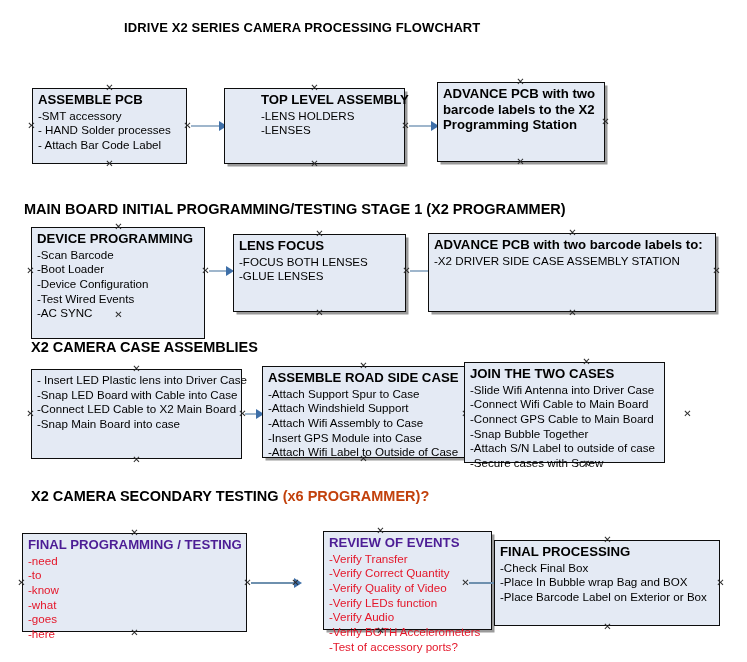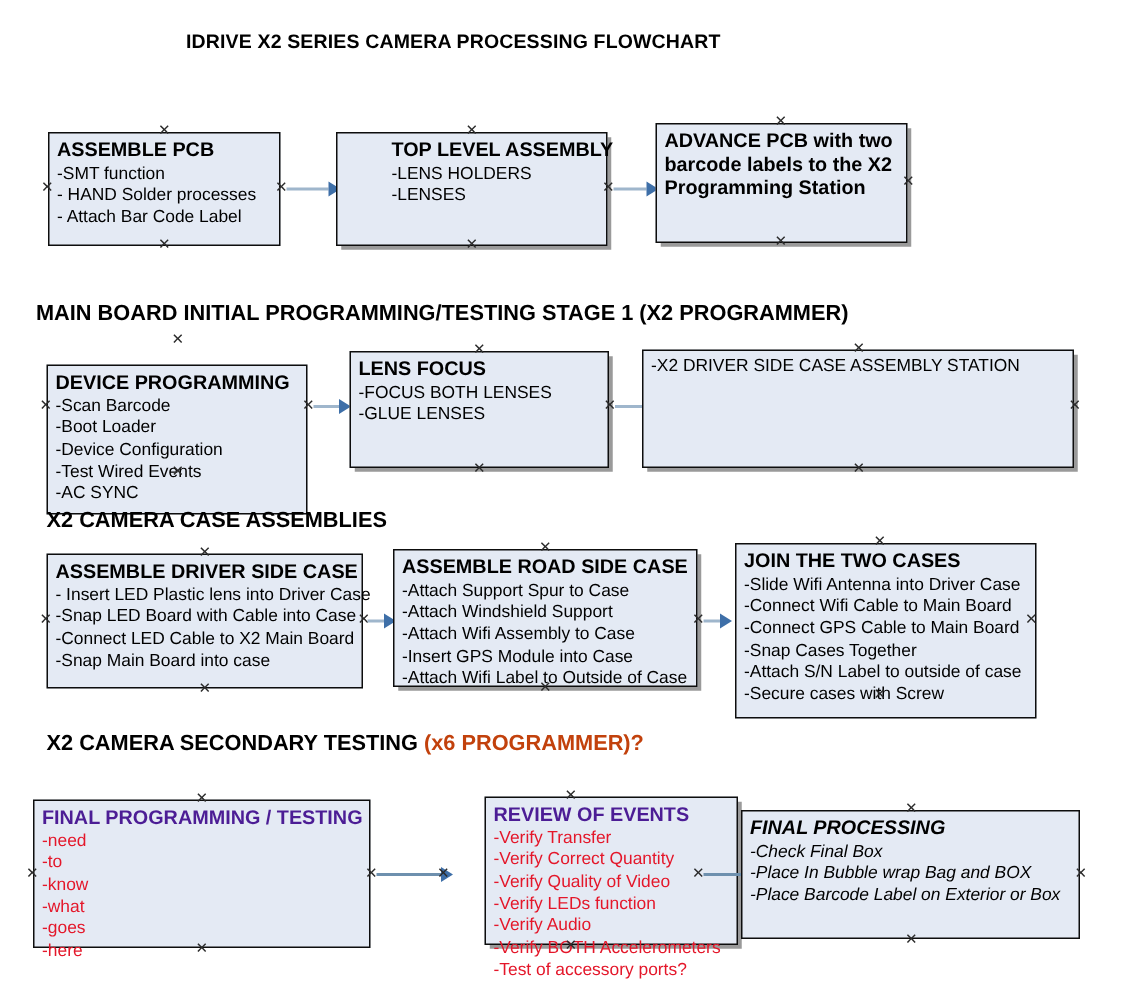--- a/index.html
+++ b/index.html
@@ -107,21 +107,21 @@
 </head>
 <body>
 
 <div class="canvas">
 
   <div class="abs main-title" style="left:124px; top:20px;">IDRIVE X2  SERIES CAMERA PROCESSING FLOWCHART</div>
 
 
   <div class="abs box" style="left:32px; top:88px; width:155px; height:76px;">
     <div class="box-title">ASSEMBLE PCB</div>
-    <div class="box-line">-SMT function</div>
+    <div class="box-line">-SMT accessory</div>
     <div class="box-line">- HAND Solder processes</div>
     <div class="box-line">- Attach Bar Code Label</div>
   </div>
   <div class="handle" style="left:105px; top:83px;"></div>
   <div class="handle" style="left:105px; top:159px;"></div>
   <div class="handle" style="left:27px; top:121px;"></div>
   <div class="handle" style="left:183px; top:121px;"></div>
 
   <div class="abs arrow" style="left:191px; top:125px; width:28px;">
     <div class="arrow-head" style="left:28px;"></div>
@@ -144,21 +144,21 @@
     <div class="box-title wrapped">ADVANCE PCB with two barcode labels to the  X2 Programming Station</div>
   </div>
   <div class="handle" style="left:516px; top:77px;"></div>
   <div class="handle" style="left:516px; top:157px;"></div>
   <div class="handle" style="left:601px; top:117px;"></div>
 
   <div class="abs section-title" style="left:24px; top:201px;">
     <span>MAIN BOARD INITIAL PROGRAMMING/TESTING STAGE 1 (X2 PROGRAMMER)</span>
   </div>
 
-  <div class="abs box" style="left:31px; top:243px; width:174px; height:100px;">
+  <div class="abs box" style="left:31px; top:227px; width:174px; height:112px;">
     <div class="box-title">DEVICE PROGRAMMING</div>
     <div class="box-line">-Scan Barcode</div>
     <div class="box-line">-Boot Loader</div>
     <div class="box-line">-Device Configuration</div>
     <div class="box-line">-Test Wired Events</div>
     <div class="box-line">-AC SYNC</div>
   </div>
   <div class="handle" style="left:114px; top:222px;"></div>
   <div class="handle" style="left:114px; top:310px;"></div>
   <div class="handle" style="left:26px; top:266px;"></div>
@@ -175,32 +175,32 @@
   </div>
   <div class="handle" style="left:315px; top:229px;"></div>
   <div class="handle" style="left:315px; top:308px;"></div>
   <div class="handle" style="left:402px; top:266px;"></div>
 
   <div class="abs arrow" style="left:410px; top:270px; width:20px;">
     <div class="arrow-head" style="left:20px;"></div>
   </div>
 
   <div class="abs box shadowed" style="left:428px; top:233px; width:288px; height:79px;">
+    <div class="box-title">ADVANCE PCB with two barcode labels to:</div>
     <div class="box-line">-X2 DRIVER  SIDE  CASE  ASSEMBLY STATION</div>
   </div>
   <div class="handle" style="left:568px; top:228px;"></div>
   <div class="handle" style="left:568px; top:308px;"></div>
   <div class="handle" style="left:712px; top:266px;"></div>
 
   <div class="abs section-title" style="left:31px; top:339px;">
     <span>X2 CAMERA CASE ASSEMBLIES</span>
   </div>
 
   <div class="abs box" style="left:31px; top:369px; width:211px; height:90px;">
-    <div class="box-title">ASSEMBLE DRIVER SIDE CASE</div>
     <div class="box-line">- Insert LED Plastic lens into Driver Case</div>
     <div class="box-line">-Snap LED Board with Cable into Case</div>
     <div class="box-line">-Connect LED Cable to X2 Main Board</div>
     <div class="box-line">-Snap Main Board into case</div>
   </div>
   <div class="handle" style="left:132px; top:364px;"></div>
   <div class="handle" style="left:132px; top:455px;"></div>
   <div class="handle" style="left:26px; top:409px;"></div>
   <div class="handle" style="left:238px; top:409px;"></div>
 
@@ -217,26 +217,26 @@
     <div class="box-line">-Attach Wifi Label to Outside of Case</div>
   </div>
   <div class="handle" style="left:359px; top:361px;"></div>
   <div class="handle" style="left:359px; top:454px;"></div>
   <div class="handle" style="left:461px; top:409px;"></div>
 
   <div class="abs arrow" style="left:469px; top:413px; width:11px;">
     <div class="arrow-head" style="left:11px;"></div>
   </div>
 
-  <div class="abs box" style="left:490px; top:362px; width:201px; height:117px;">
+  <div class="abs box" style="left:464px; top:362px; width:201px; height:101px;">
     <div class="box-title">JOIN THE TWO CASES</div>
     <div class="box-line">-Slide Wifi Antenna into Driver Case</div>
     <div class="box-line">-Connect Wifi Cable to Main Board</div>
     <div class="box-line">-Connect GPS Cable to Main Board</div>
-    <div class="box-line">-Snap Cases Together</div>
+    <div class="box-line">-Snap Bubble Together</div>
     <div class="box-line">-Attach S/N Label to outside of case</div>
     <div class="box-line">-Secure cases with Screw</div>
   </div>
   <div class="handle" style="left:582px; top:357px;"></div>
   <div class="handle" style="left:582px; top:459px;"></div>
   <div class="handle" style="left:683px; top:409px;"></div>
 
   <div class="abs section-title" style="left:31px; top:488px;">
     <span>X2 CAMERA SECONDARY TESTING </span><span class="red-sub">(x6 PROGRAMMER)?</span>
   </div>
@@ -271,21 +271,21 @@
   </div>
   <div class="handle" style="left:376px; top:526px;"></div>
   <div class="handle" style="left:376px; top:626px;"></div>
   <div class="handle" style="left:291px; top:578px;"></div>
   <div class="handle" style="left:461px; top:578px;"></div>
 
   <div class="abs arrow dark" style="left:469px; top:582px; width:34px;">
     <div class="arrow-head" style="left:34px;"></div>
   </div>
 
-  <div class="abs box" style="left:494px; top:540px; width:226px; height:86px;font-style:italic;">
+  <div class="abs box" style="left:494px; top:540px; width:226px; height:86px;">
     <div class="box-title">FINAL PROCESSING</div>
     <div class="box-line"> -Check Final Box</div>
     <div class="box-line">-Place In Bubble wrap Bag and BOX</div>
     <div class="box-line">-Place Barcode Label on Exterior or Box</div>
   </div>
   <div class="handle" style="left:603px; top:535px;"></div>
   <div class="handle" style="left:603px; top:622px;"></div>
   <div class="handle" style="left:716px; top:578px;"></div>
 
 </div>

